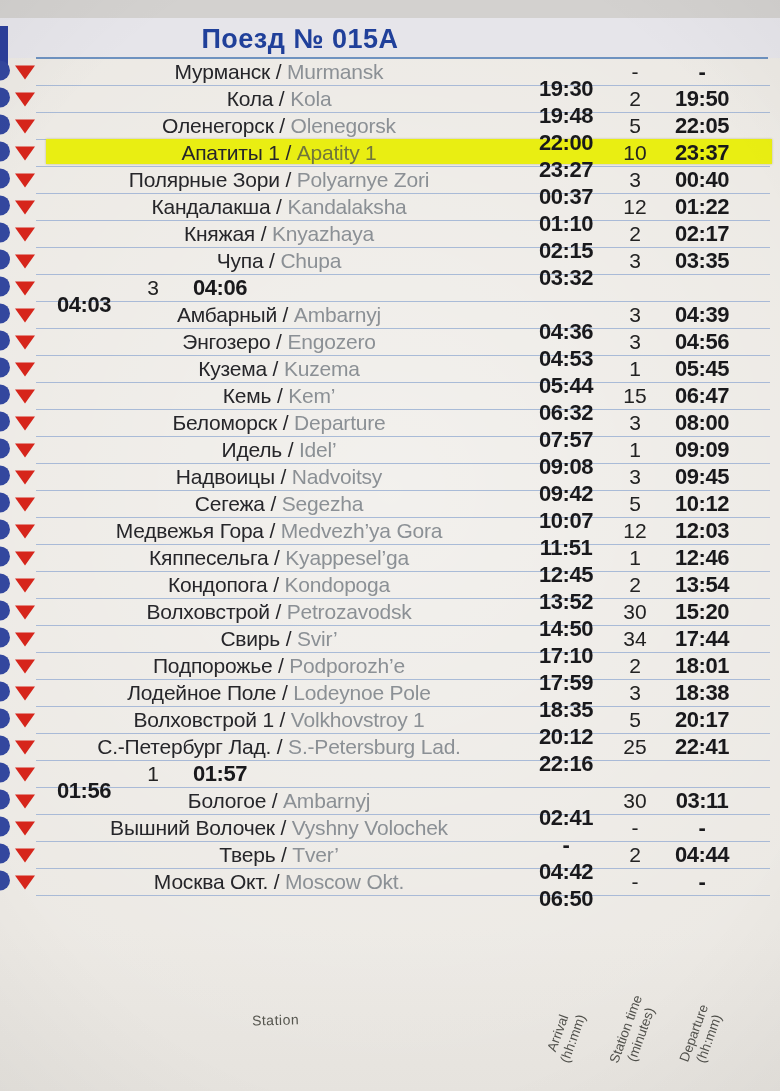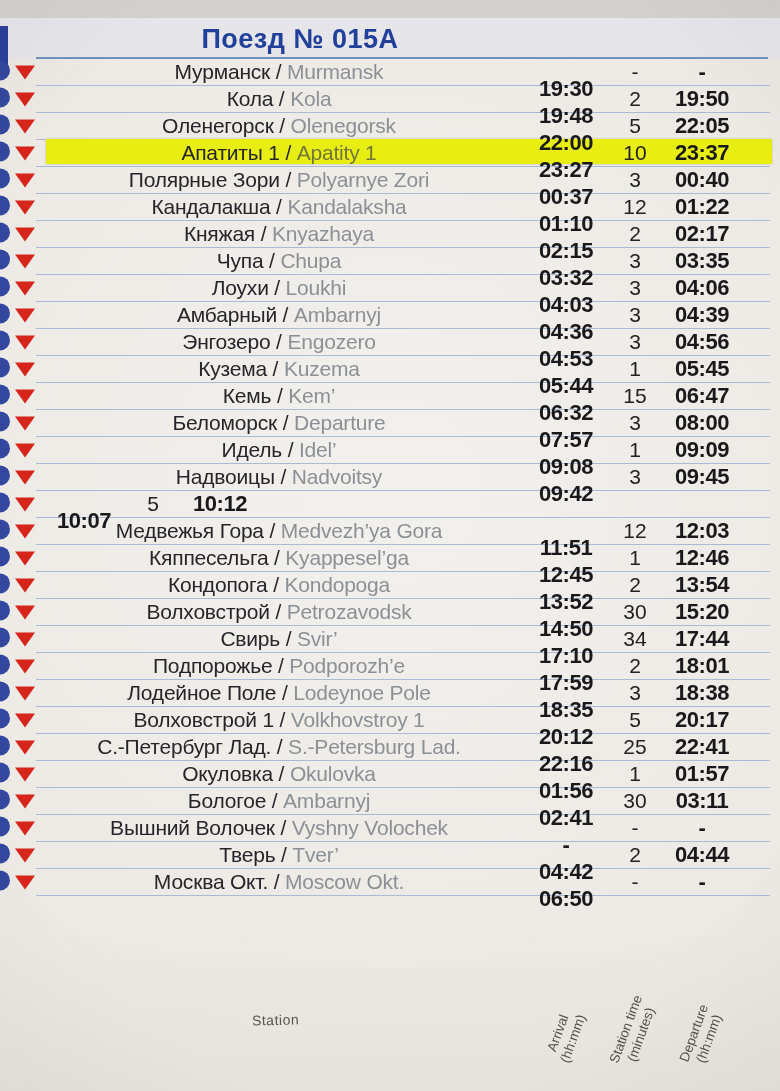--- a/index.html
+++ b/index.html
@@ -175,21 +175,20 @@
       <span class="dwell">3</span>
       <span class="dep">03:35</span>
       <span class="rule"></span>
     </div>
 
     <div class="row">
       <span class="dot"></span>
       <span class="tri"></span>
 
       <span class="spacer"></span>
-      <span class="station"><span class="ru">Лоухи / </span><span class="lat">Loukhi</span></span>
       <span class="arr">04:03</span>
       <span class="dwell">3</span>
       <span class="dep">04:06</span>
       <span class="rule"></span>
     </div>
 
     <div class="row">
       <span class="dot"></span>
       <span class="tri"></span>
 
@@ -271,20 +270,21 @@
       <span class="dwell">3</span>
       <span class="dep">09:45</span>
       <span class="rule"></span>
     </div>
 
     <div class="row">
       <span class="dot"></span>
       <span class="tri"></span>
 
       <span class="spacer"></span>
+      <span class="station"><span class="ru">Сегежа / </span><span class="lat">Segezha</span></span>
       <span class="arr">10:07</span>
       <span class="dwell">5</span>
       <span class="dep">10:12</span>
       <span class="rule"></span>
     </div>
 
     <div class="row">
       <span class="dot"></span>
       <span class="tri"></span>
 
@@ -390,21 +390,20 @@
       <span class="dwell">25</span>
       <span class="dep">22:41</span>
       <span class="rule"></span>
     </div>
 
     <div class="row">
       <span class="dot"></span>
       <span class="tri"></span>
 
       <span class="spacer"></span>
-      <span class="station"><span class="ru">Окуловка / </span><span class="lat">Okulovka</span></span>
       <span class="arr">01:56</span>
       <span class="dwell">1</span>
       <span class="dep">01:57</span>
       <span class="rule"></span>
     </div>
 
     <div class="row">
       <span class="dot"></span>
       <span class="tri"></span>
 

